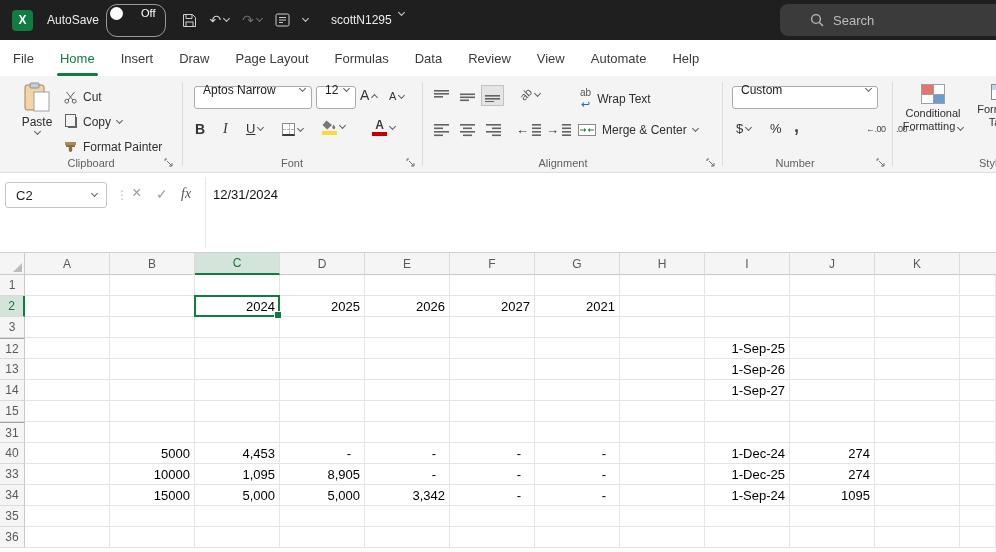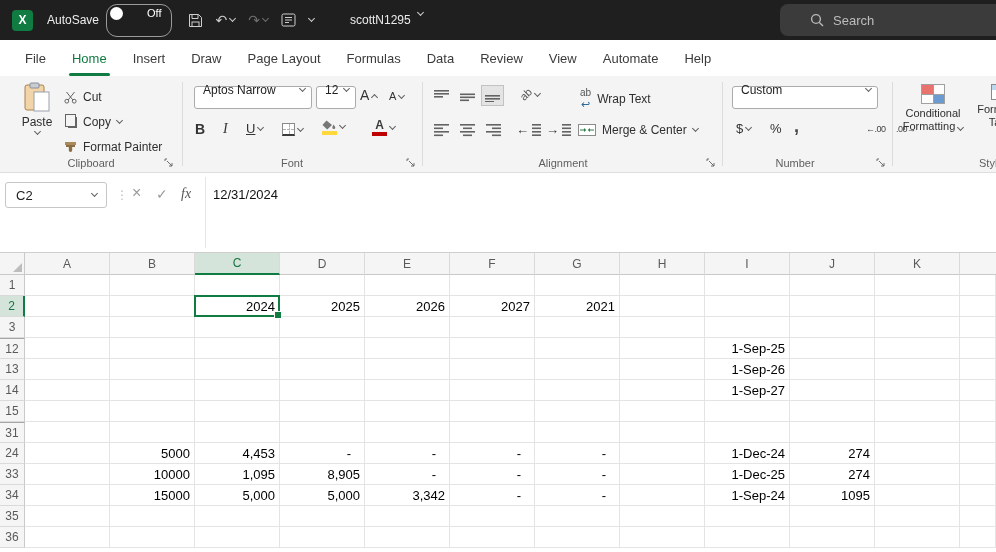--- a/index.html
+++ b/index.html
@@ -3,35 +3,35 @@
 <meta charset="utf-8">
 <style>
   *{margin:0;padding:0;box-sizing:border-box;}
   html,body{width:996px;height:552px;overflow:hidden;}
   body{position:relative;background:#fff;font-family:"Liberation Sans",sans-serif;}
 
   
   .titlebar{position:absolute;top:0;left:0;right:0;height:40px;background:#1f1f1f;display:flex;align-items:center;gap:14px;padding-left:12px;color:#e6e6e6;}
   .xl-logo{width:21px;height:21px;background:#107C41;border-radius:4px;color:#fff;font-weight:bold;font-size:12px;display:flex;align-items:center;justify-content:center;flex:0 0 auto;}
   .autosave{display:flex;align-items:center;gap:7px;font-size:12px;color:#ededed;}
-  .toggle{display:inline-flex;align-items:center;gap:24px;border:1px solid #9a9a9a;border-radius:11px;padding:2px 9px 16px 3px;cursor:pointer;text-align:right;}
+  .toggle{display:inline-flex;align-items:center;gap:18px;border:1px solid #9a9a9a;border-radius:11px;padding:2px 9px 16px 3px;cursor:pointer;text-align:right;}
   .knob{width:13px;height:13px;border-radius:50%;background:#fff;}
   .toggle-label{font-size:11px;color:#fff;}
   .qat{display:flex;align-items:center;gap:13px;margin-left:2px;color:#cfcfcf;}
   .qat .itm{display:inline-flex;align-items:center;gap:3px;font-size:14px;cursor:pointer;}
   .qat .dim{opacity:.45;}
-  .user{display:flex;align-items:flex-start;gap:7px;font-size:12px;color:#ececec;margin-left:22px;cursor:pointer;}
+  .user{display:flex;align-items:flex-start;gap:7px;font-size:12px;color:#ececec;margin-left:9px;cursor:pointer;}
   .search{position:absolute;top:4px;right:0;width:216px;height:32px;background:#3b3b3b;border-radius:8px 0 0 8px;display:flex;align-items:center;gap:9px;padding-left:30px;font-size:13px;color:#bdbdbd;cursor:pointer;}
 
   .chev{width:5px;height:5px;border-right:1.3px solid #5f5f5f;border-bottom:1.3px solid #5f5f5f;transform:rotate(45deg);display:inline-block;margin-top:-3px;flex:0 0 auto;}
   .chev.light{border-color:#cfcfcf;}
   .chev.up{transform:rotate(-135deg);margin-top:3px;}
 
   
-  .menubar{position:absolute;top:40px;left:0;right:0;height:36px;background:#fff;display:flex;align-items:stretch;padding-left:12px;}
+  .menubar{position:absolute;top:40px;left:0;right:0;height:36px;background:#fff;display:flex;align-items:stretch;padding-left:0;}
   .mtab{display:flex;align-items:center;padding:0 13px;font-size:13px;color:#3b3b3b;cursor:pointer;position:relative;}
   .mtab.active{color:#0f7b41;}
   .mtab.active::after{content:'';position:absolute;left:10px;right:10px;bottom:0;height:3px;background:#107C41;border-radius:2px;}
 
   
   .ribbon{position:absolute;top:76px;left:0;right:0;height:97px;background:#f4f4f4;border-bottom:1px solid #dedede;font-size:12px;color:#333;}
   .rsep{position:absolute;top:6px;height:84px;width:1px;background:#dcdcdc;}
   .rlabel{position:absolute;bottom:3px;font-size:11px;color:#5f5f5f;text-align:center;}
   .launcher{position:absolute;bottom:4px;cursor:pointer;line-height:0;}
   .bigbtn{position:absolute;display:flex;flex-direction:column;align-items:center;gap:3px;font-size:12px;color:#2f2f2f;cursor:pointer;text-align:center;}
@@ -541,21 +541,21 @@
       <div class="g-cell"></div>
       <div class="g-cell"></div>
       <div class="g-cell"></div>
       <div class="g-cell"></div>
       <div class="g-cell"></div>
       <div class="g-cell"></div>
       <div class="g-cell"></div>
       <div class="g-cell pad"></div>
     </div>
     <div class="g-row">
-      <div class="g-rh">24</div>
+      <div class="g-rh">40</div>
       <div class="g-cell"></div>
       <div class="g-cell">5000</div>
       <div class="g-cell">4,453</div>
       <div class="g-cell dash">-</div>
       <div class="g-cell dash">-</div>
       <div class="g-cell dash">-</div>
       <div class="g-cell dash">-</div>
       <div class="g-cell"></div>
       <div class="g-cell">1-Dec-24</div>
       <div class="g-cell">274</div>

